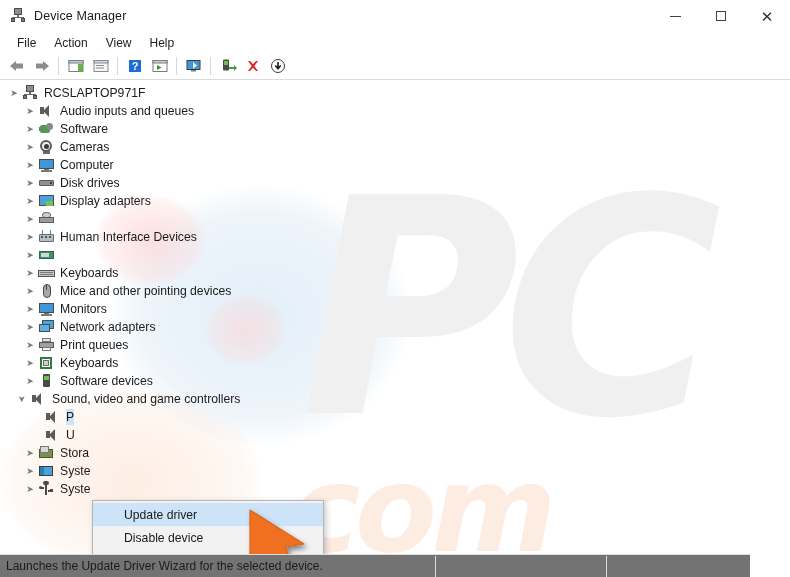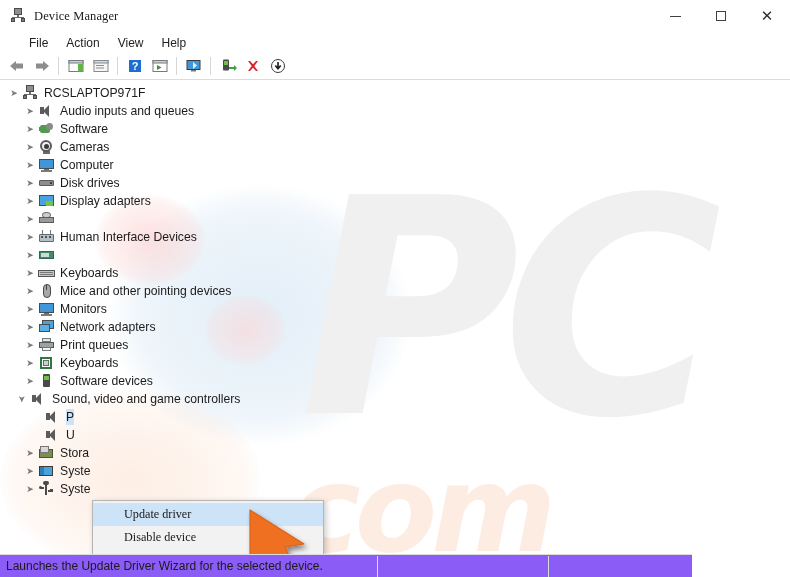--- a/index.html
+++ b/index.html
@@ -16,21 +16,21 @@
     background: #ffffff;
     box-sizing: border-box;
     overflow: hidden;
   }
 
   
   .titlebar {
     position: absolute; top: 0; left: 0;
     width: 790px; height: 32px;
     background: #ffffff;
-    display: flex; align-items: center; font-family: Liberation Serif, serif;
+    display: flex; align-items: center;
   }
   .title-icon {
     width: 16px; height: 16px;
     margin-left: 10px; margin-right: 8px;
     position: relative; flex: none;
   }
   .title-text {
     font-size: 12.5px;
     color: #1a1a1a;
     letter-spacing: 0.1px;
@@ -53,21 +53,21 @@
     border: 1px solid #404040; box-sizing: border-box;
   }
   .winbtn .gl-close { font-size: 15px; line-height: 1; font-weight: 300; color: #303030; }
 
   
   .menubar {
     position: absolute; top: 32px; left: 0;
     width: 788px; height: 21px;
     background: #ffffff;
     display: flex; align-items: center;
-    padding-left: 20px;
+    padding-left: 8px;
     box-sizing: border-box;
   }
   .menubar .mi {
     font-size: 12px; color: #222;
     padding: 2px 9px;
   }
 
   
   .toolbar {
     position: absolute; top: 53px; left: 0;
@@ -303,41 +303,40 @@
     box-sizing: border-box;
     z-index: 50;
   }
   .ctxitem {
     height: 23px;
     display: flex; align-items: center;
     padding-left: 31px;
     font-size: 12.2px;
     color: #1b1b1b;
     box-sizing: border-box;
-    font-family: Liberation Serif, serif;
   }
   .ctxitem.hl {
     background: #cde3f7;
   }
 
   
   .cursor {
     position: absolute;
     left: 246px; top: 428px;
     width: 80px; height: 88px;
     z-index: 80;
     pointer-events: none;
   }
 
   
   .statusbar {
     position: absolute;
     left: 0; top: 554px;
-    width: 692px; height: 23px;
-    background: #8b5cf6;
+    width: 750px; height: 23px;
+    background: #737373;
     border-top: 1px solid #dcdcdc;
     box-sizing: border-box;
     display: flex;
     align-items: center;
     gap: 36px;
   }
   .sb-panel {
     height: 21px;
     display: flex; align-items: center;
     font-size: 12px;

